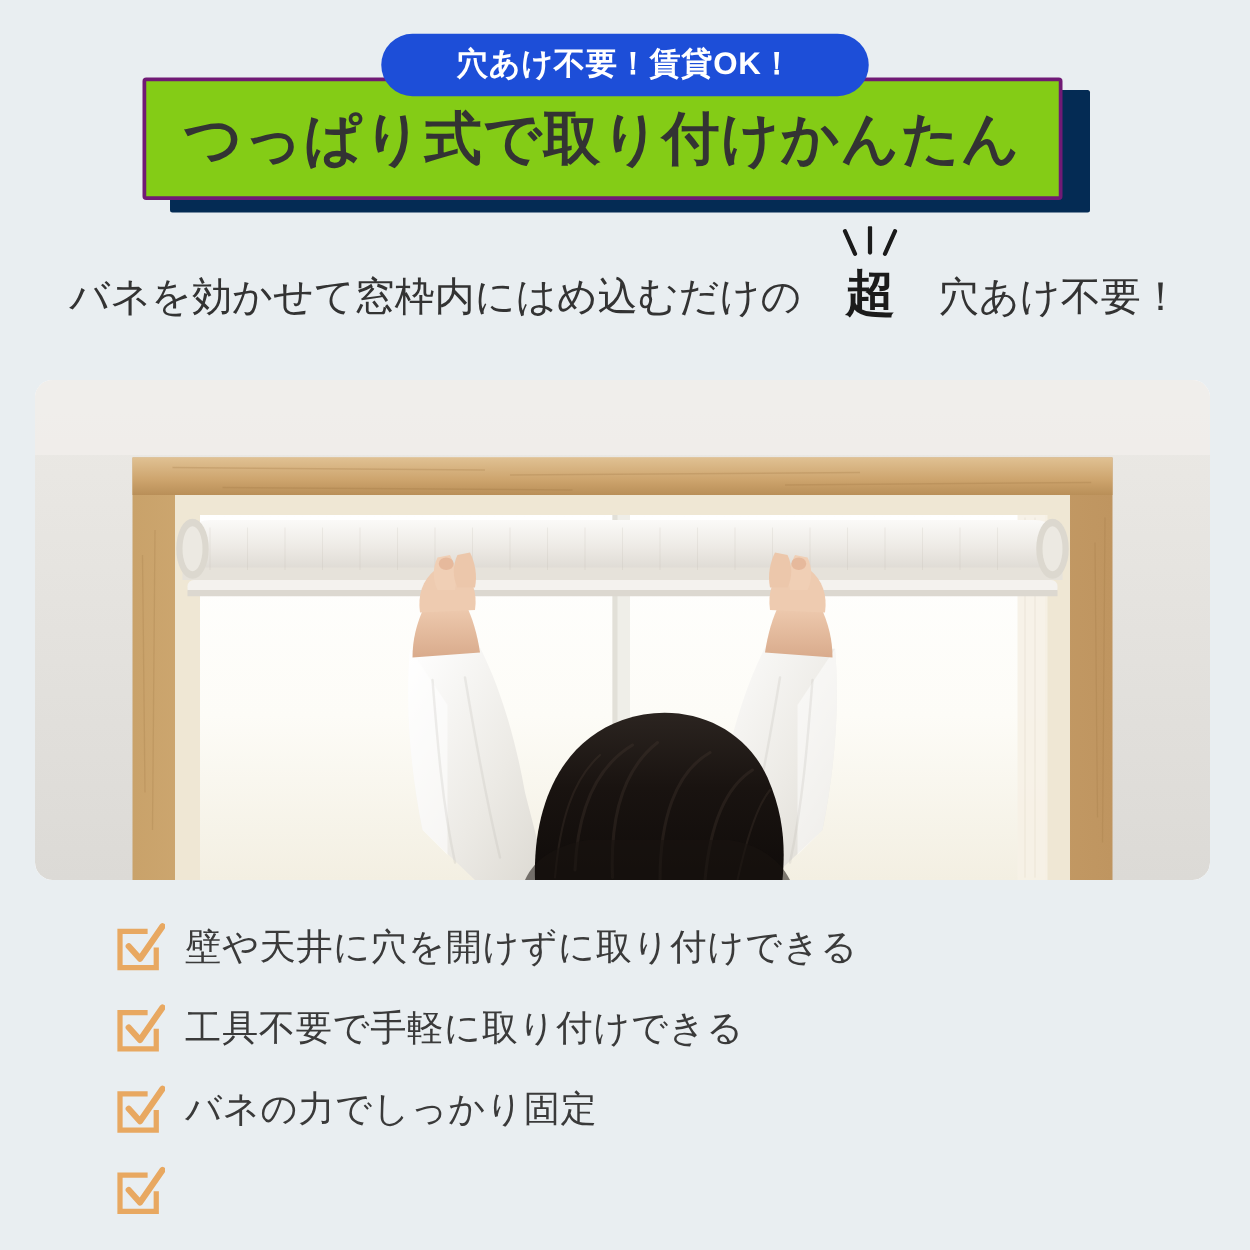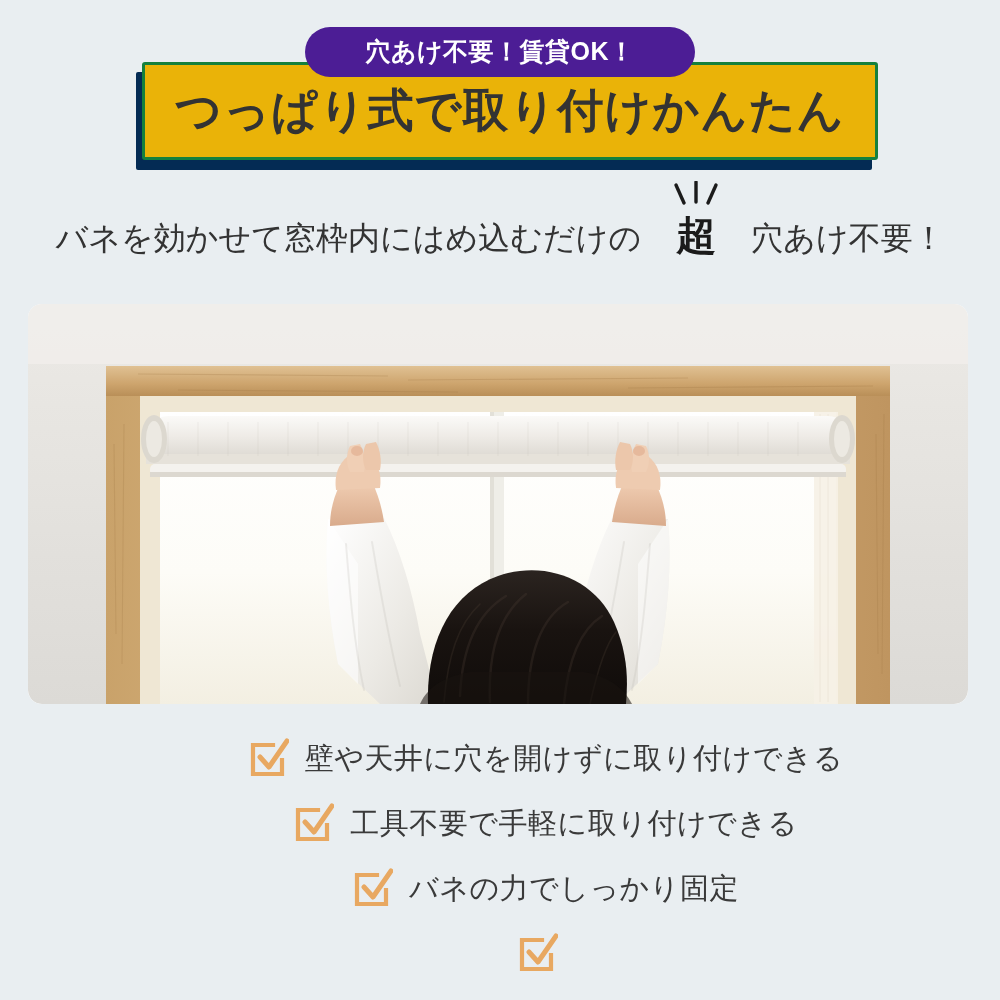--- a/index.html
+++ b/index.html
@@ -26,45 +26,45 @@
   .header-shadow {
     position: absolute;
     left: 136px; top: 72px;
     width: 736px; height: 98px;
     background: #042b54;
     border-radius: 2px;
   }
 
   .header-box {
     position: absolute;
-    left: 142px; top: 62px;
+    left: 114px; top: 62px;
     width: 736px; height: 98px;
-    background: #eab308;
-    border: 3px solid #15803d;
+    background: #84cc16;
+    border: 3px solid #701a75;
     border-radius: 3px;
     display: flex;
     align-items: center;
     justify-content: center;
   }
 
   .header-title {
     font-size: 46px;
     font-weight: bold;
     color: #333333;
     letter-spacing: 1px;
     line-height: 1;
     white-space: nowrap;
     transform: translateY(-1px);
   }
 
   .header-badge {
     position: absolute;
     left: 305px; top: 27px;
     width: 390px; height: 50px;
-    background: #4c1d95;
+    background: #1d4ed8;
     border-radius: 25px;
     display: flex;
     align-items: center;
     justify-content: center;
     z-index: 3;
   }
 
   .header-badge-text {
     font-size: 25px;
     font-weight: bold;
@@ -136,21 +136,20 @@
     left: 0; top: 712px;
     width: 1000px; height: 288px;
     padding-top: 14px;
   }
 
   .check-row {
     display: flex;
     align-items: center;
     height: 65px;
     padding-left: 92px;
-    justify-content: center;
   }
 
   .check-icon {
     width: 40px; height: 40px;
     flex: 0 0 40px;
     margin-right: 16px;
     position: relative;
     top: -1px;
   }
 

